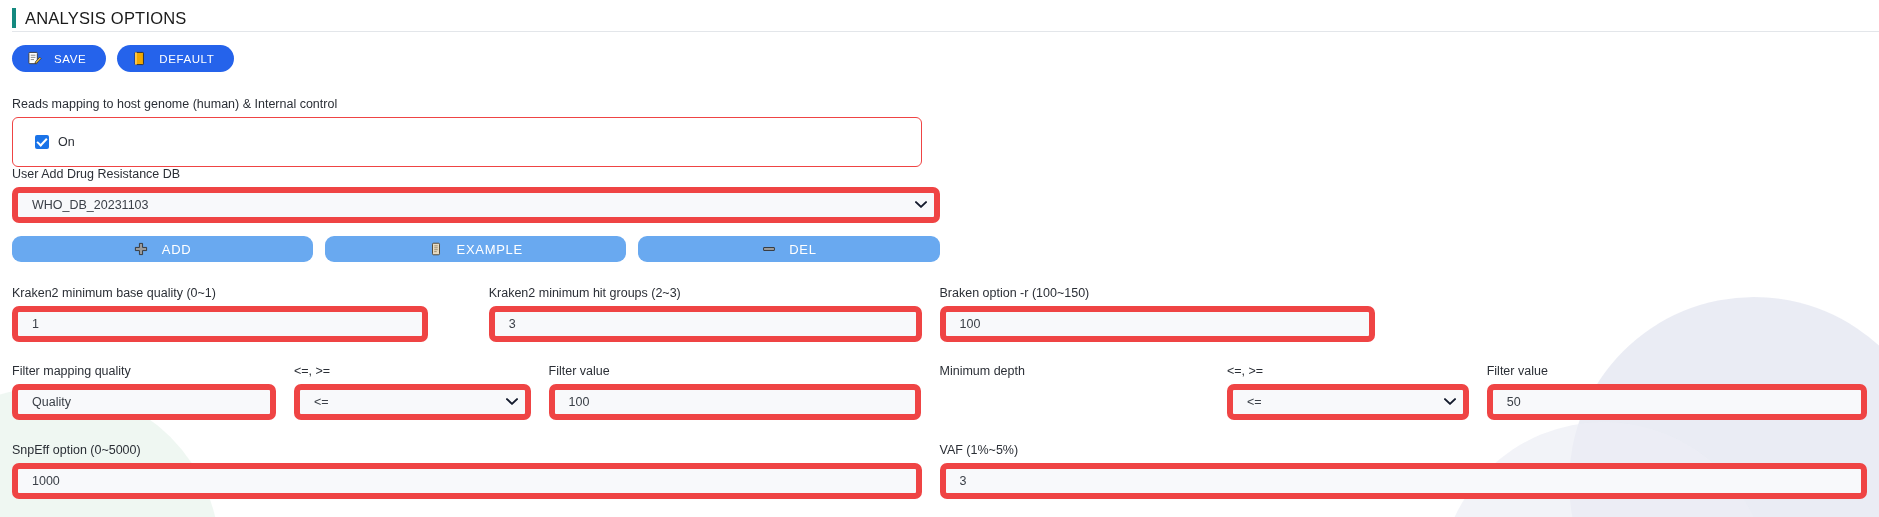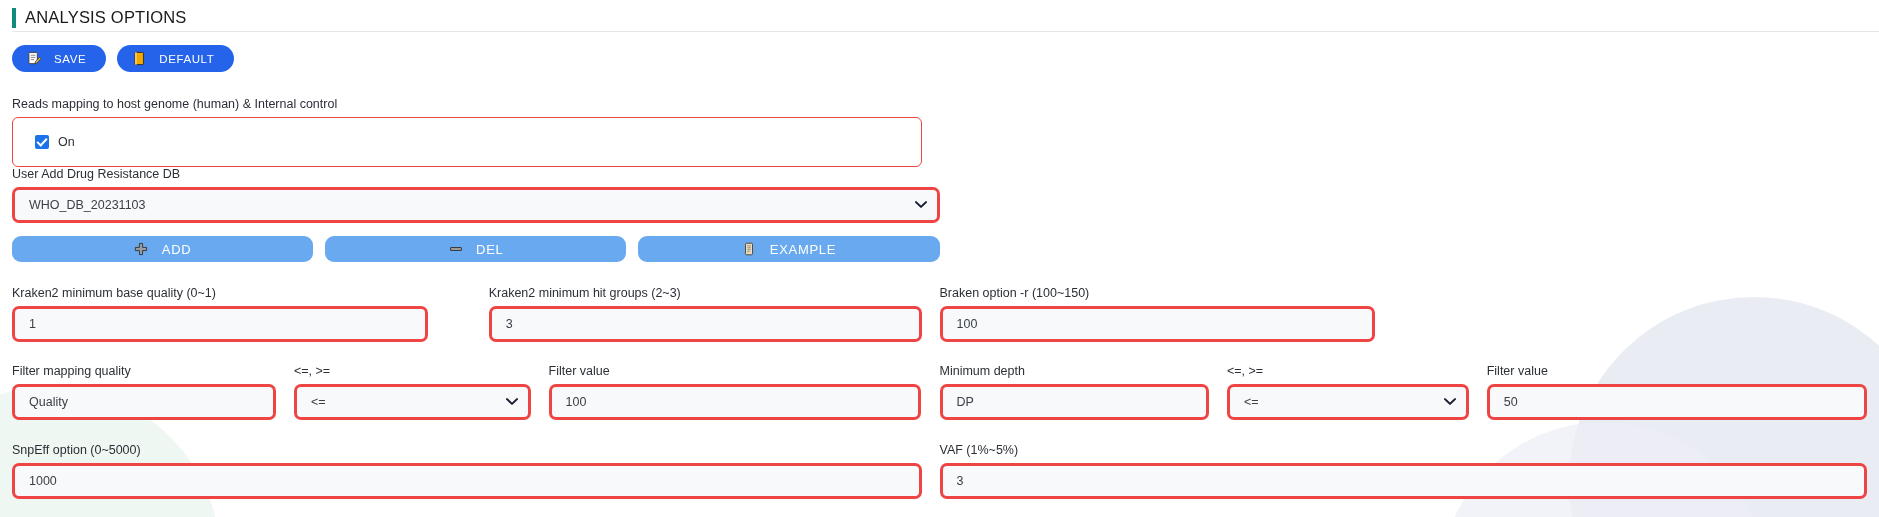--- a/index.html
+++ b/index.html
@@ -19,21 +19,21 @@
 
   
   .blob { position: absolute; border-radius: 50%; pointer-events: none; }
   .blob-left  { left: -120px; bottom: -210px; width: 340px; height: 340px; background: #eaf4ee; opacity: .75; }
   .blob-right { right: -60px; bottom: -150px; width: 370px; height: 370px; background: #e6e9f2; opacity: .85; }
   .blob-right2{ right: 110px; bottom: -235px; width: 330px; height: 330px; background: #eceef5; opacity: .7; }
 
   
   .page-header {
     position: relative;
-    display: flex; 
+    display: flex; align-items: center;
     padding: 8px 0 10px 12px;
   }
   .accent-bar {
     width: 4px; height: 20px; background: #14897f;
     margin-right: 9px; flex: 0 0 auto;
   }
   .page-title {
     font-size: 16.5px; color: #1a1a1a; letter-spacing: .2px;
     font-weight: 400;
   }
@@ -65,21 +65,21 @@
   .col-right { width: 50%; padding-left: 0px; }
 
   .field-label {
     font-size: 12.5px; color: #2b2f36; margin-bottom: 6px;
     white-space: nowrap;
   }
 
   .input-box {
     width: 100%; height: 36px;
     background: #f8f9fb;
-    border: 3px solid #ef4444;
+    border: 6px solid #ef4444;
     border-radius: 7px;
     font-size: 12.5px; color: #3b4048;
     padding: 0 14px;
     font-family: "Liberation Sans", sans-serif;
     outline: none;
   }
   .input-box::placeholder { color: #6b7078; }
 
   select.input-box {
     appearance: none; -webkit-appearance: none;
@@ -214,38 +214,38 @@
               <svg width="14" height="14" viewBox="0 0 16 16" aria-hidden="true">
                 <path d="M6.2 1.6h3.6v4.6h4.6v3.6H9.8v4.6H6.2V9.8H1.6V6.2h4.6z" fill="#9b9b9b" stroke="#2f2f2f" stroke-width="1" stroke-linejoin="round"></path>
               </svg>
             </span>
             <span>ADD</span>
           </button>
 
           <button class="db-btn">
             <span class="glyph">
               <svg width="14" height="14" viewBox="0 0 16 16" aria-hidden="true">
-                <rect x="1.8" y="6.3" width="12.4" height="3.4" rx="0.4" fill="#9b9b9b" stroke="#2f2f2f" stroke-width="1"></rect>
-              </svg>
-            </span>
-            <span>DEL</span>
-          </button>
-
-          <button class="db-btn">
-            <span class="glyph">
-              <svg width="14" height="14" viewBox="0 0 16 16" aria-hidden="true">
                 <rect x="4" y="1.4" width="8" height="13.2" rx="1.2" fill="#e8dcc3" stroke="#4a3b26" stroke-width="1"></rect>
                 <line x1="6" y1="4.4" x2="10" y2="4.4" stroke="#8a7category" stroke-width="0"></line>
                 <line x1="6" y1="4.4" x2="10" y2="4.4" stroke="#8a7a5e" stroke-width="0.9"></line>
                 <line x1="6" y1="6.6" x2="10" y2="6.6" stroke="#8a7a5e" stroke-width="0.9"></line>
                 <line x1="6" y1="8.8" x2="10" y2="8.8" stroke="#8a7a5e" stroke-width="0.9"></line>
                 <line x1="6" y1="11" x2="8.8" y2="11" stroke="#8a7a5e" stroke-width="0.9"></line>
               </svg>
             </span>
             <span>EXAMPLE</span>
+          </button>
+
+          <button class="db-btn">
+            <span class="glyph">
+              <svg width="14" height="14" viewBox="0 0 16 16" aria-hidden="true">
+                <rect x="1.8" y="6.3" width="12.4" height="3.4" rx="0.4" fill="#9b9b9b" stroke="#2f2f2f" stroke-width="1"></rect>
+              </svg>
+            </span>
+            <span>DEL</span>
           </button>
         </div>
       </div>
     </div>
 
     <div class="row mt-kraken">
       <div class="col-left">
         <div class="half">
           <div class="h1">
             <div class="field-label">Kraken2 minimum base quality (0~1)</div>
@@ -290,21 +290,20 @@
             <div class="field-label">Filter value</div>
             <input class="input-box" type="text" value="100" style="">
           </div>
         </div>
       </div>
 
       <div class="col-right">
         <div class="triple">
           <div class="c1">
             <div class="field-label">Minimum depth</div>
-            <input class="input-box" type="text" value="DP" style="">
           </div>
           <div class="c2">
             <div class="field-label">&lt;=, &gt;=</div>
             <div class="select-wrap">
               <select class="input-box">
                 <option>&lt;=</option>
               </select>
               <span class="select-caret">
                 <svg width="12" height="8" viewBox="0 0 12 8" aria-hidden="true">
                   <path d="M1 1.6 L6 6.4 L11 1.6" fill="none" stroke="#141b2d" stroke-width="2" stroke-linecap="round" stroke-linejoin="round"></path>

